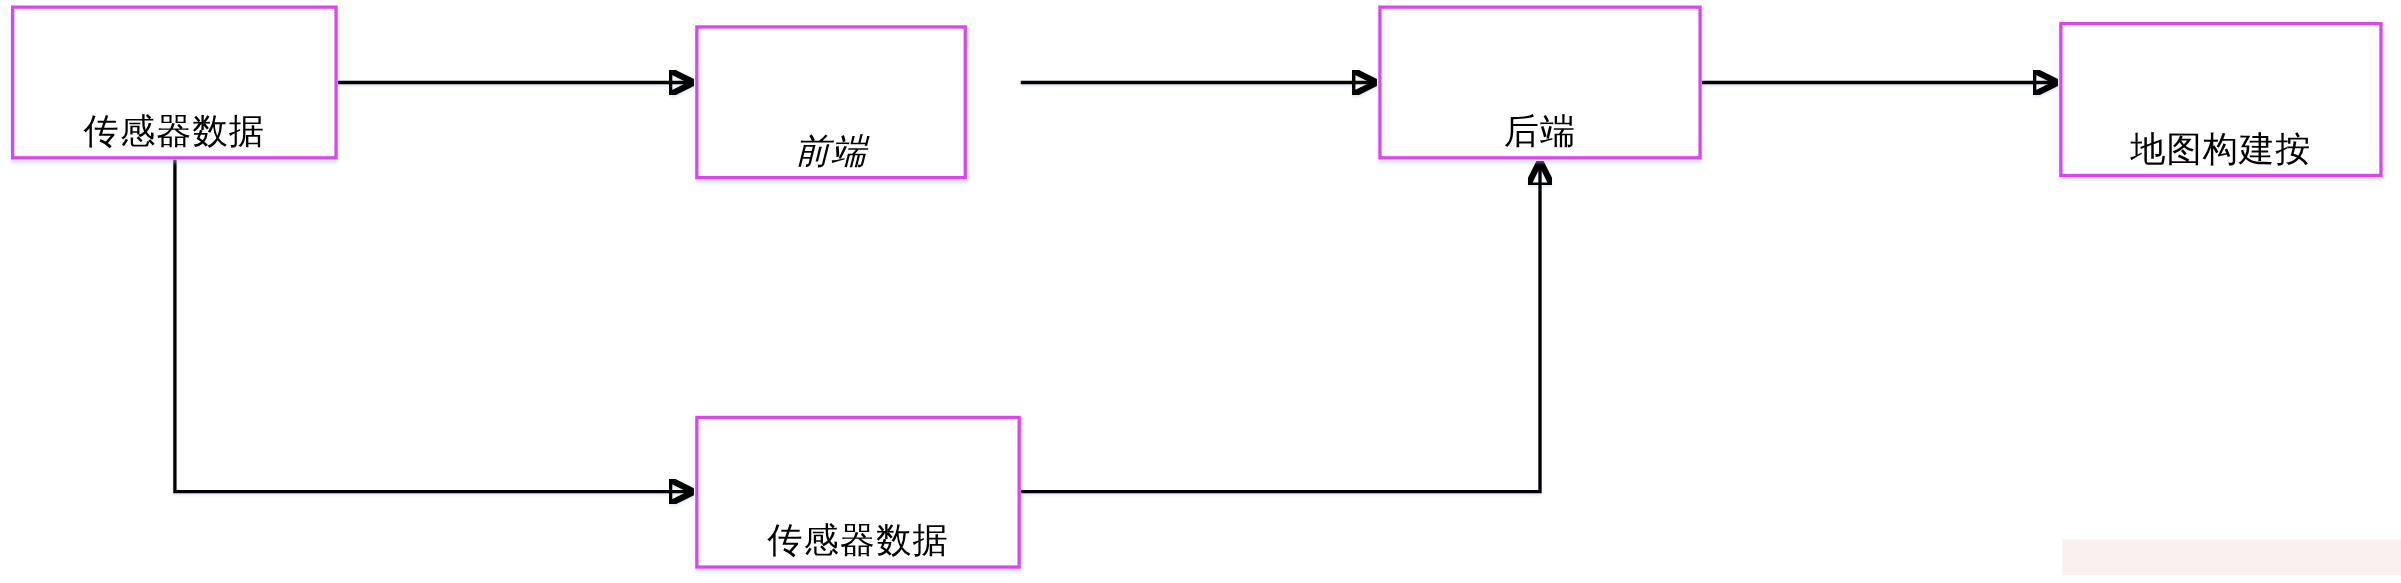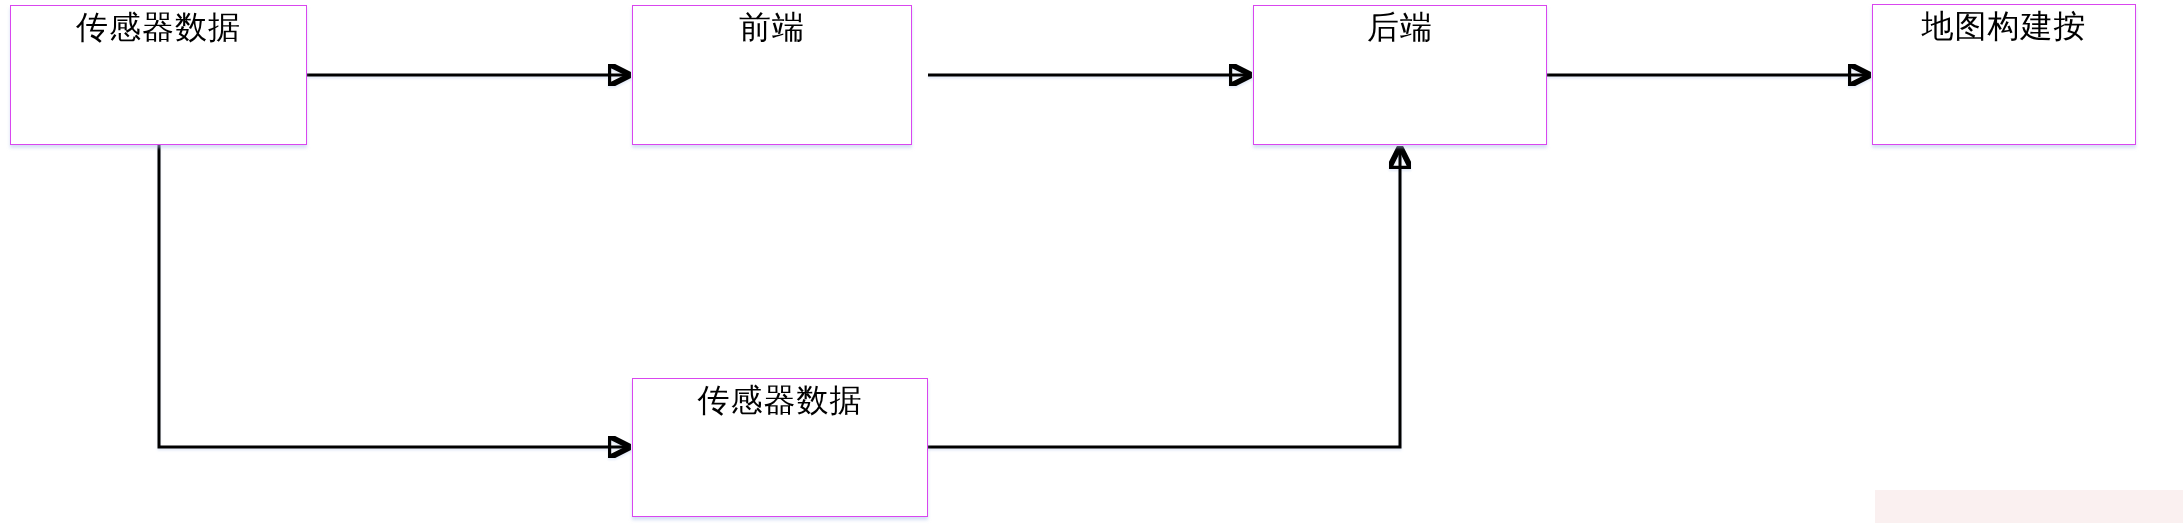--- a/index.html
+++ b/index.html
@@ -24,38 +24,38 @@
     filter: drop-shadow(0 2px 1px rgba(176, 196, 235, 0.35));
   }
   .edges path {
     fill: none;
     stroke: #000000;
     stroke-width: 3;
   }
   .node {
     position: absolute;
     box-sizing: border-box;
-    border: 1px solid #d946ef;
+    border: 3px solid #d946ef;
     background: #ffffff;
     display: flex;
-    align-items: flex-start;
+    align-items: flex-end;
     justify-content: center;
     box-shadow: 0 3px 3px rgba(176, 196, 235, 0.5);
   }
   .node-label {
     font-size: 32px;
     color: #000000;
     letter-spacing: 1px;
     white-space: nowrap;
   }
   
   .node-sensor    { left: 10px;   top: 5px;   width: 297px; height: 140px; }
-  .node-frontend  { left: 632px;  top: 5px;   width: 280px; height: 140px; }
+  .node-frontend  { left: 632px;  top: 23px;   width: 247px; height: 140px; font-style: italic; }
   .node-backend   { left: 1253px; top: 5px;   width: 294px; height: 140px; }
-  .node-map       { left: 1872px; top: 4px;   width: 264px; height: 141px; }
+  .node-map       { left: 1872px; top: 20px;   width: 294px; height: 141px; }
   .node-loop      { left: 632px;  top: 378px; width: 296px; height: 139px; }
   .watermark-strip {
     position: absolute;
     left: 1875px;
     top: 490px;
     width: 308px;
     height: 33px;
     background: #faf0f0;
   }
 </style>

